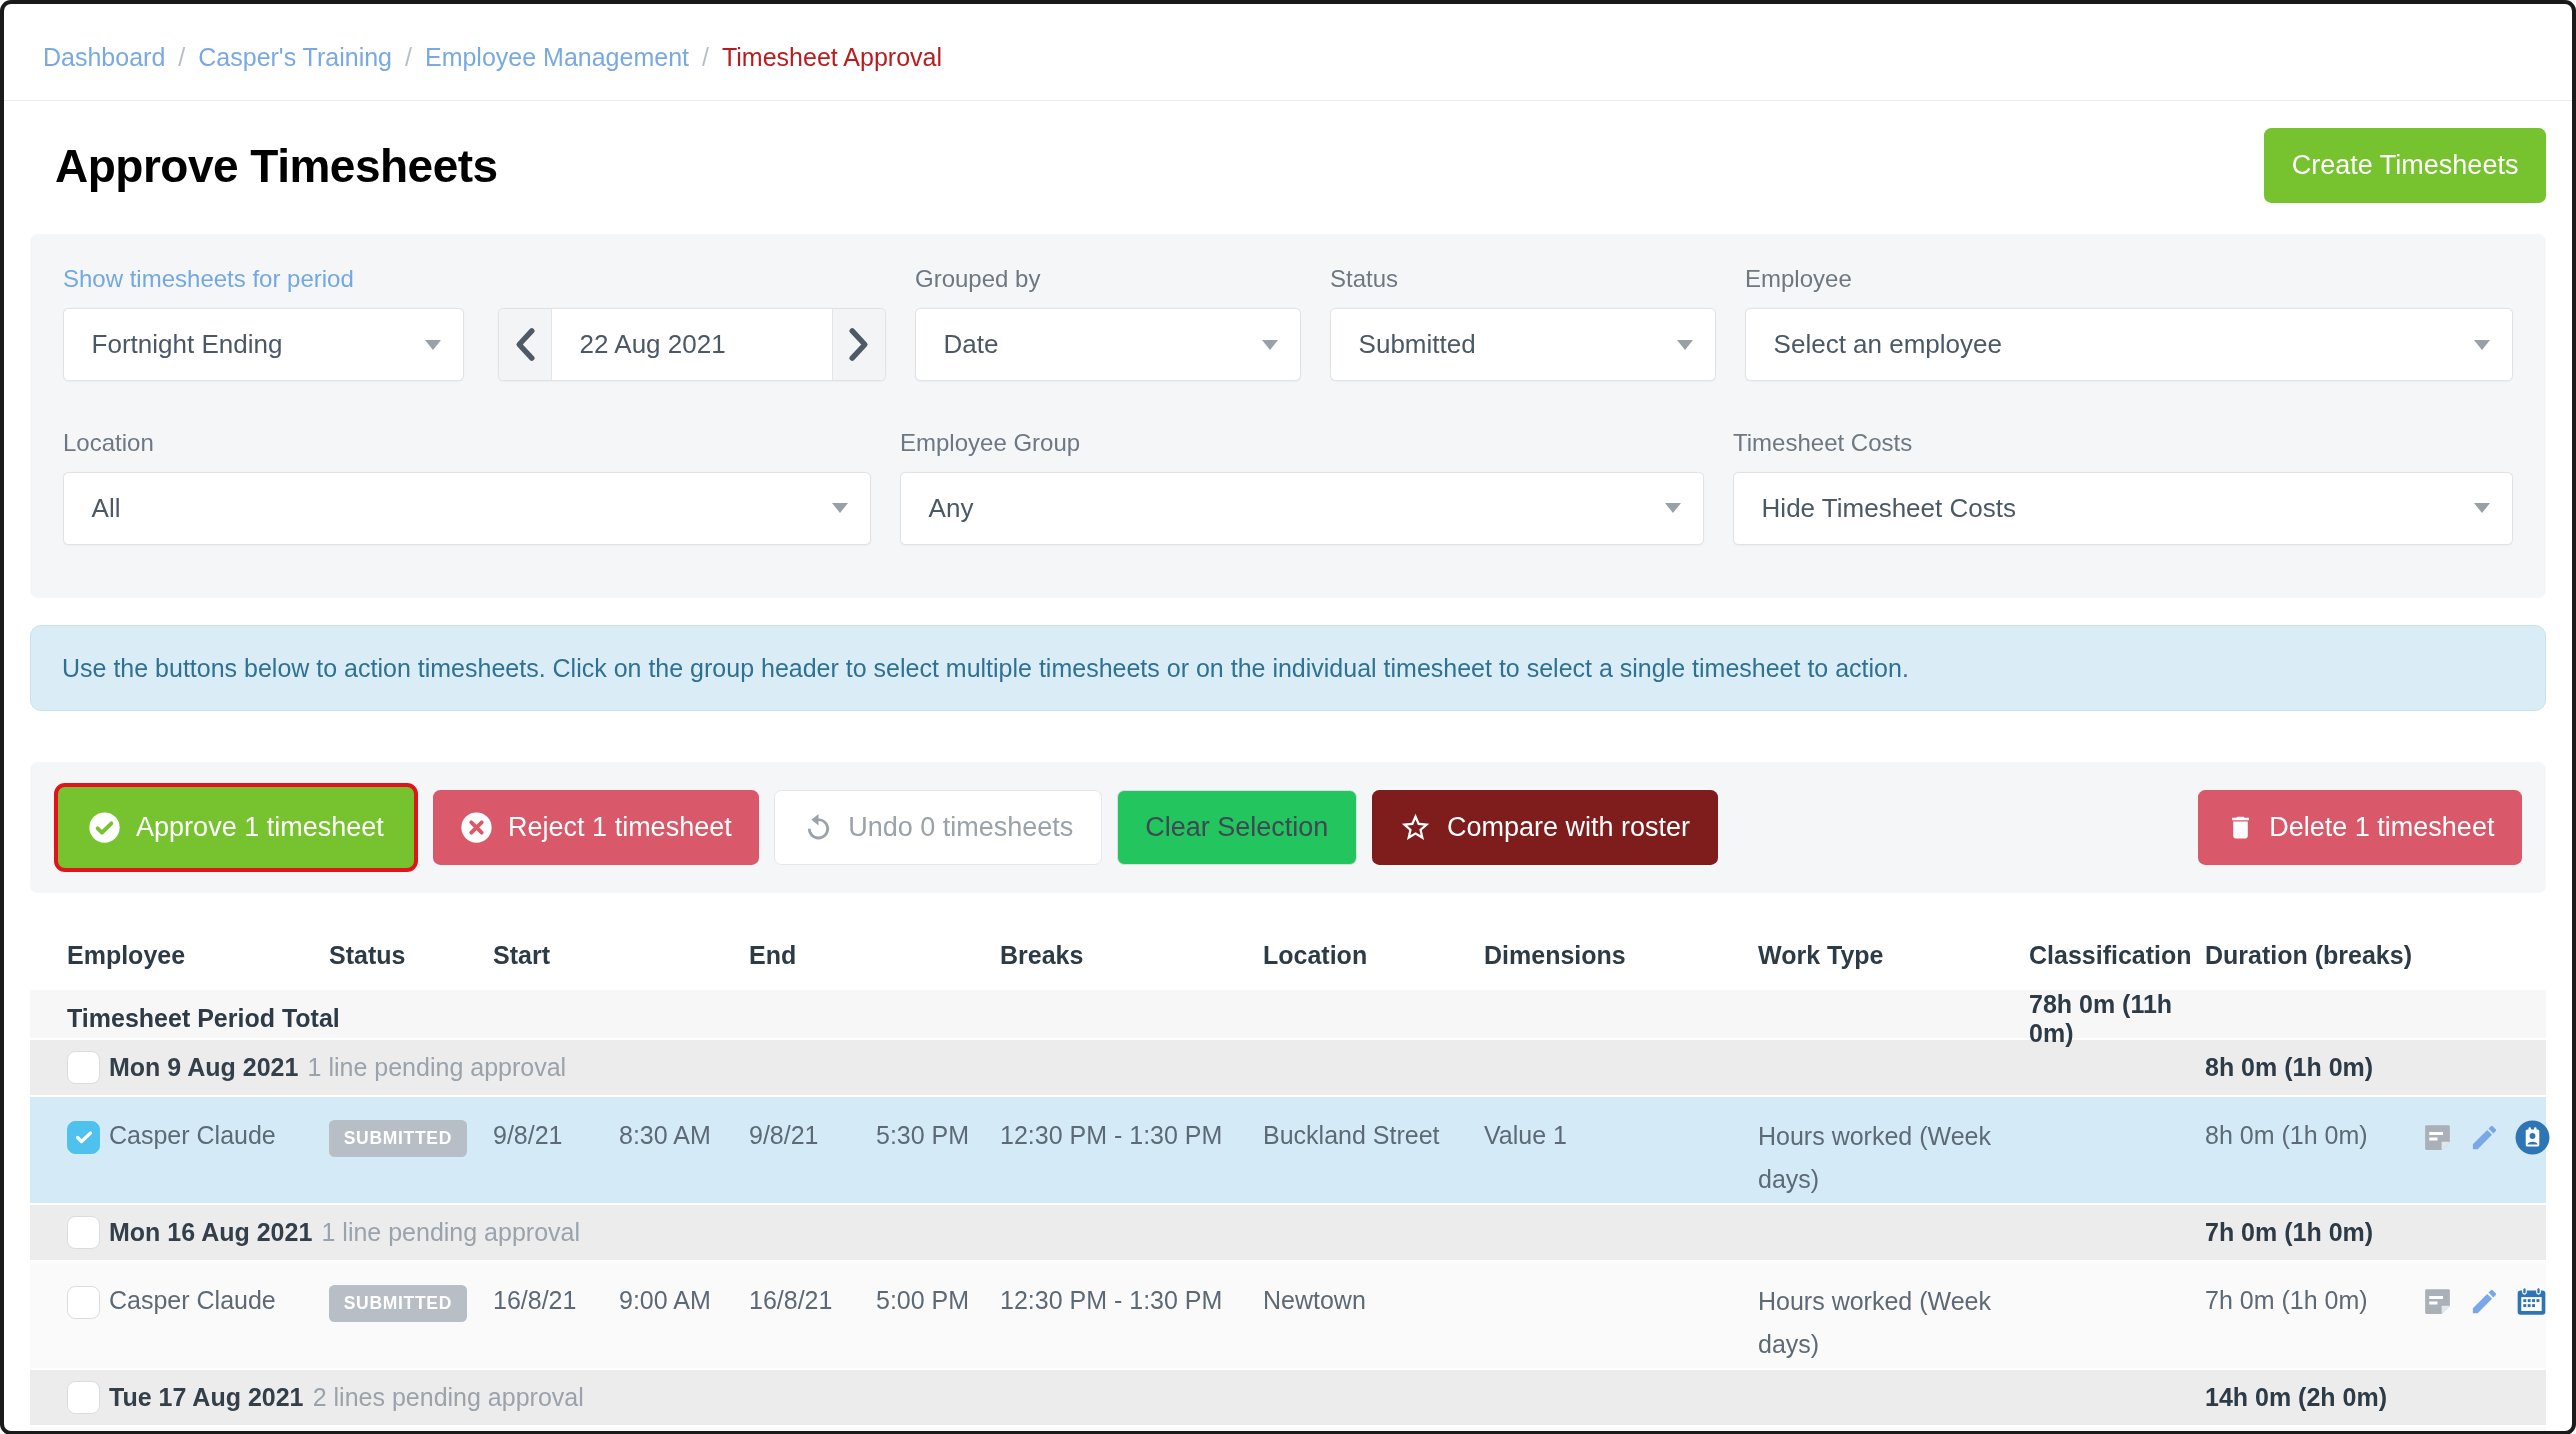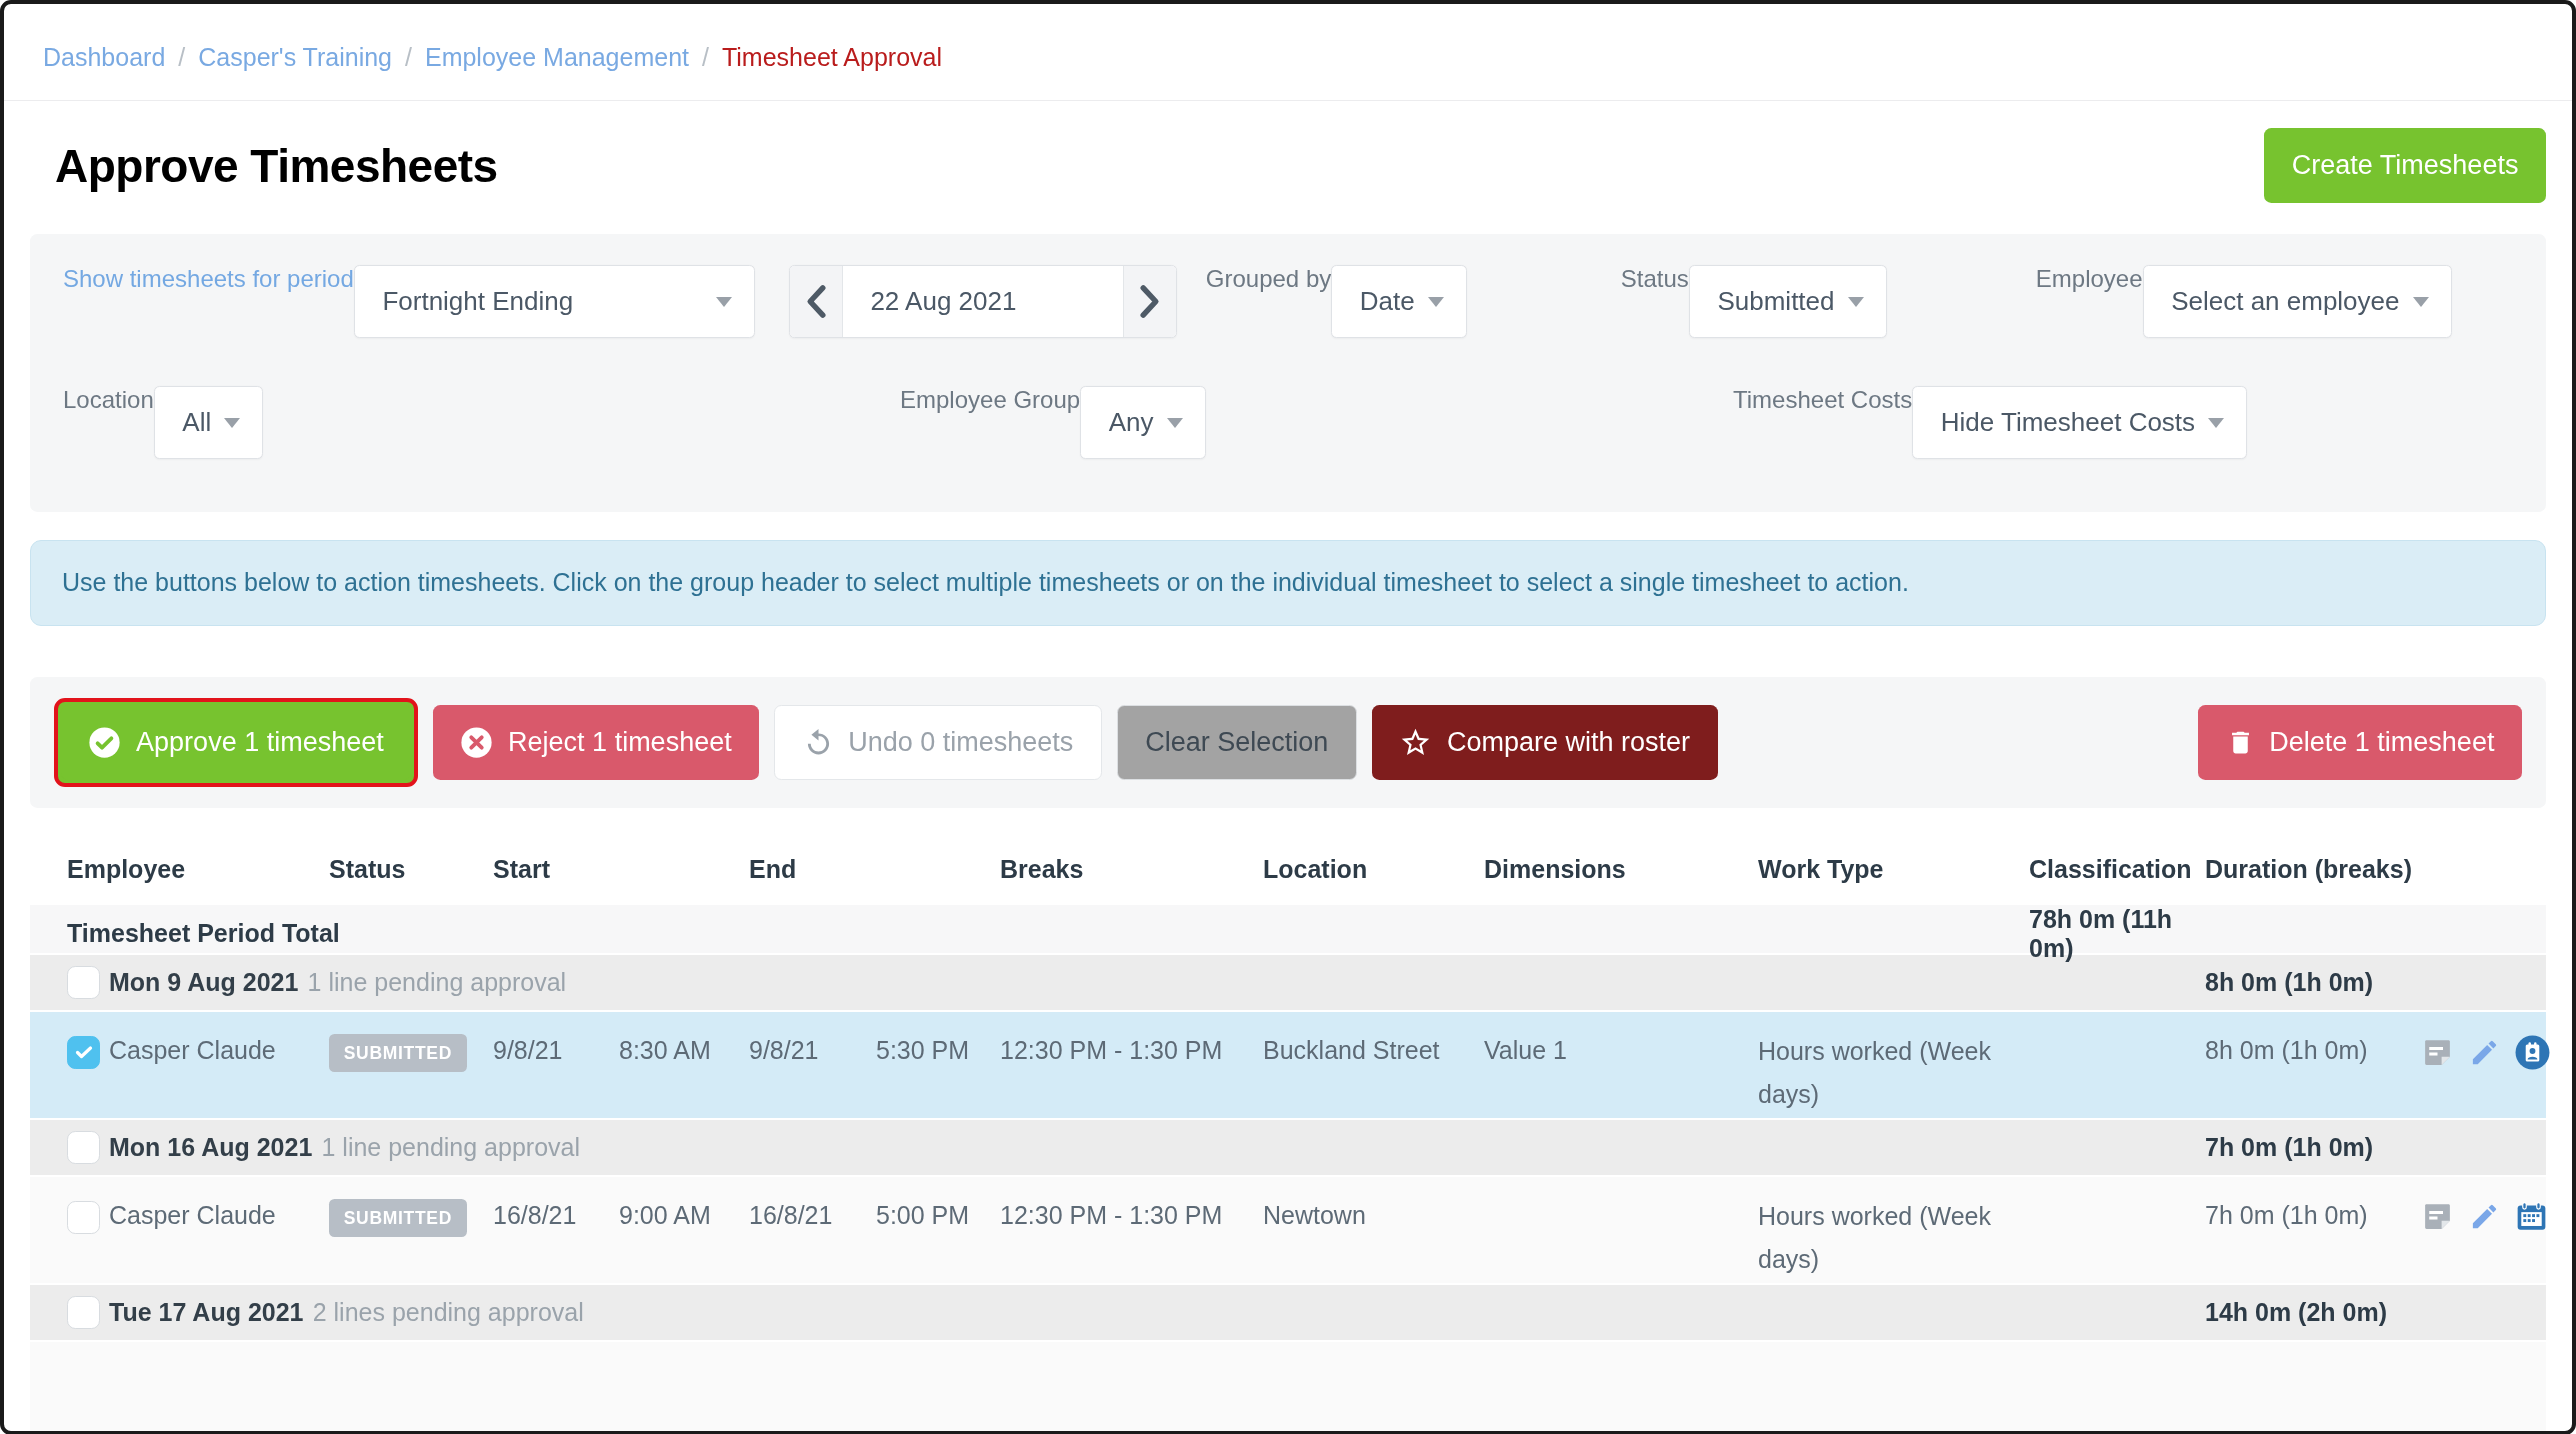--- a/index.html
+++ b/index.html
@@ -17,21 +17,21 @@
   .titlebar { display:flex; justify-content:space-between; align-items:center; padding:27.6px 26px 31px 51px; }
   .titlebar h1 { font-size:46px; font-weight:700; color:#000000; letter-spacing:-0.5px; }
   .title-buttons { display:flex; gap:14.7px; }
   .btn { border:none; cursor:pointer; font-family:inherit; font-size:27px; border-radius:7.3px; height:75px; padding:0 27.6px; display:inline-flex; align-items:center; gap:13px; }
   .btn.green { background:#77c32f; color:#fff; }
 
   
   .filters { margin:0 26px; background:#f5f6f7; border-radius:7.3px; padding:31px 33px 53px; }
   .frow { display:flex; gap:29px; }
   .frow + .frow { margin-top:48px; }
-  .field { display:flex; flex-direction:row; }
+  .field { display:flex; flex-direction:column; }
   .flabel { font-size:24px; color:#6d7883; margin-bottom:14.7px; }
   .flabel.blue { color:#74a8e2; }
   .select { position:relative; height:73px; background:#fff; border:0.9px solid #dfe2e6; border-radius:5.5px; display:flex; align-items:center; padding:0 51px 0 27.6px; font-size:26px; color:#4b5866; box-shadow:0 0.9px 1.8px rgba(0,0,0,0.04); cursor:pointer; }
   .caret { position:absolute; right:22px; top:50%; margin-top:-4.6px; width:0; height:0; border-left:8.3px solid transparent; border-right:8.3px solid transparent; border-top:10px solid #99a0a8; }
   .period-controls { display:flex; gap:34px; }
   .period-controls .select { width:401px; }
   .datenav { width:388px; height:73px; border:0.9px solid #dfe2e6; border-radius:5.5px; background:#fff; display:flex; overflow:hidden; box-shadow:0 0.9px 1.8px rgba(0,0,0,0.04); }
   .dn-btn { width:53px; background:#f3f4f6; border:none; cursor:pointer; display:flex; align-items:center; justify-content:center; }
   .dn-btn.left { border-right:0.9px solid #e3e6e9; }
   .dn-btn.right { border-left:0.9px solid #e3e6e9; }
@@ -42,21 +42,21 @@
   .banner { margin:27.6px 26px 0; background:#daedf6; border:1.8px solid #c8e3f0; border-radius:11px; padding:27.6px 31px; font-size:25px; color:#2e7193; }
 
   
   .actions { margin:51px 26px 0; background:#f5f6f7; border-radius:7.3px; padding:21px 24px; display:flex; align-items:center; }
   .actions .spacer { flex:1; }
   .abtn { border:none; cursor:pointer; font-family:inherit; font-size:27px; border-radius:7.3px; height:75px; padding:0 27.6px; display:inline-flex; align-items:center; gap:14.7px; margin-right:14.7px; }
   .abtn.approve { background:#77c32f; color:#fff; margin:0; }
   .highlight { border:4.6px solid #e2131b; border-radius:11px; padding:2.8px; margin-right:14.7px; background:#77c32f; }
   .abtn.reject { background:#d9596b; color:#fff; }
   .abtn.undo { background:#fff; color:#9aa2aa; border:0.9px solid #e4e7ea; }
-  .abtn.clear { background:#a3a3a3; color:#3e4953; border:0.9px solid #dcdfe2; }
+  .abtn.clear { background:#22c55e; color:#3e4953; border:0.9px solid #dcdfe2; }
   .abtn.compare { background:#7f1d1d; color:#fff; }
   .abtn.delete { background:#d9596b; color:#fff; margin:0; }
 
   
   .table { margin:27.6px 26px 0; }
   .thead { display:grid; grid-template-columns:262px 164px 256px 251px 263px 221px 274px 271px 176px 1fr; padding:20px 18.4px 18.4px 37px; font-size:25px; font-weight:700; color:#2d3b47; }
   .trow { display:grid; padding-left:37px; padding-right:18.4px; border-top:2.8px solid #fff; }
   .cols { grid-template-columns:42px 220px 164px 126px 130px 127px 124px 263px 221px 274px 271px 176px 216px 1fr; }
   .trow.total { background:#f7f7f8; height:50px; align-items:center; }
   .trow.total .tlabel { grid-column:1 / 12; font-size:25px; font-weight:700; color:#2d3b47; }

